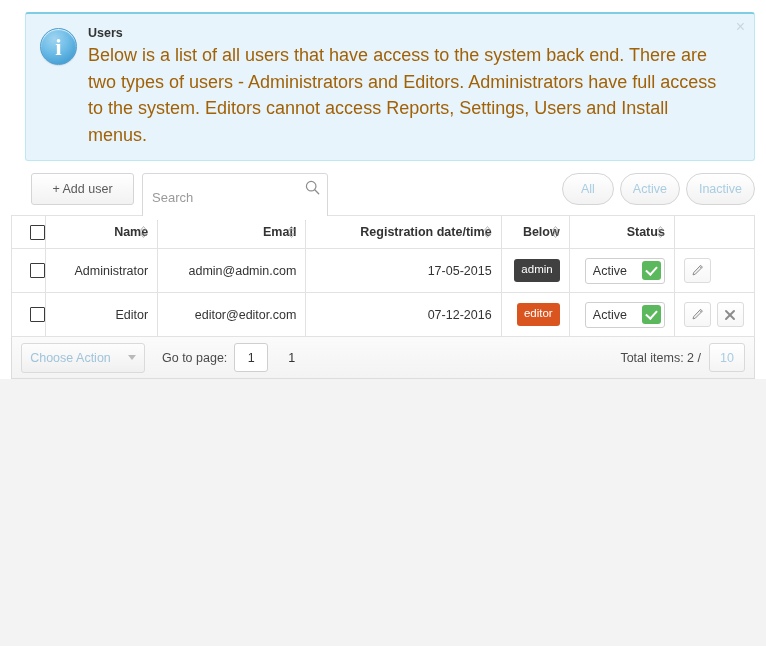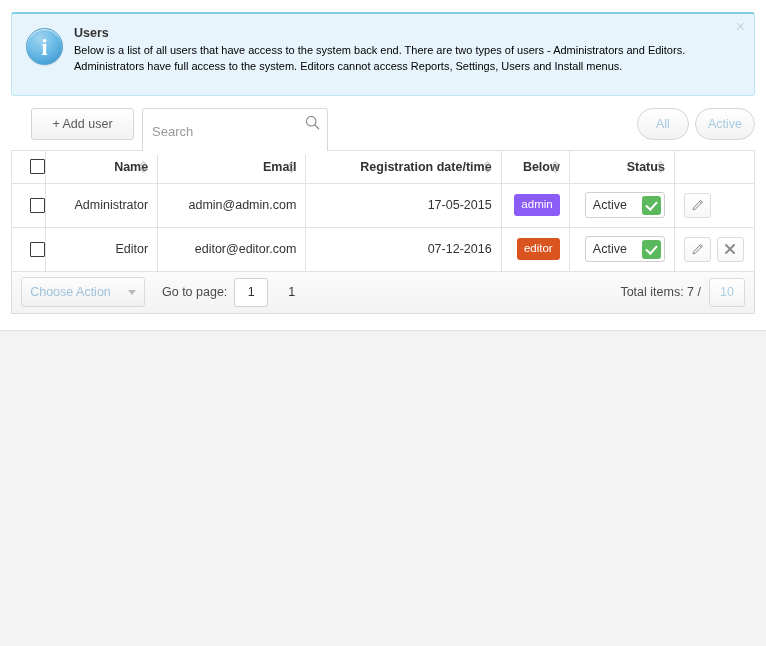--- a/index.html
+++ b/index.html
@@ -26,22 +26,23 @@
     background: #ffffff;
   }
 
   
   .alert {
     position: relative;
     background: #e8f4fb;
     border: 1px solid #bce8f1;
     border-top: 2px solid #7fcde4;
     border-radius: 3px;
-    padding: 11px 34px 20px 62px;
+    padding: 11px 34px 12px 62px;
     min-height: 72px;
+    margin-left: 14px;
   }
   .alert-icon {
     position: absolute;
     left: 14px; top: 14px;
     width: 37px; height: 37px;
     border-radius: 50%;
     background: radial-gradient(circle at 38% 28%, #9fd4f0 0%, #6fbde8 42%, #4aa3d6 75%, #3f93c6 100%);
     box-shadow: inset 0 1px 1px rgba(255,255,255,.85), 0 1px 1px rgba(0,0,0,.10);
     border: 1px solid #4e9fd0;
   }
@@ -58,22 +59,22 @@
     line-height: 1;
   }
   .alert-title {
     font-size: 12.5px;
     font-weight: bold;
     color: #333333;
     line-height: 1.3;
     margin-bottom: 1px;
   }
   .alert-body {
-    font-size: 11px;
-    color: #000000;
+    font-size: 18px;
+    color: #a16207;
     line-height: 1.47;
     max-width: 660px;
   }
   .alert-close {
     position: absolute;
     right: 9px; top: 5px;
     font-size: 16px;
     color: #aebfc9;
     opacity: .55;
     cursor: pointer;
@@ -190,21 +191,21 @@
 
   .badge {
     display: inline-block;
     color: #ffffff;
     font-size: 11.5px;
     line-height: 1;
     padding: 5px 7px 6px 7px;
     border-radius: 3px;
     font-family: "Liberation Sans", sans-serif;
   }
-  .badge-admin  { background: #8b5cf6; }
+  .badge-admin  { background: #404040; }
   .badge-editor { background: #d9541e; }
 
   .status-box {
     display: inline-flex;
     align-items: center;
     justify-content: space-between;
     width: 80px; height: 26px;
     border: 1px solid #cfcfcf;
     border-radius: 3px;
     background: #ffffff;
@@ -355,20 +356,21 @@
           <circle cx="6.6" cy="6.6" r="5.1" fill="none" stroke="#8d8d8d" stroke-width="1.3"></circle>
           <line x1="10.4" y1="10.4" x2="14.6" y2="14.6" stroke="#8d8d8d" stroke-width="1.4" stroke-linecap="round"></line>
         </svg>
       </div>
 
       <div class="spacer"></div>
 
       <div class="filters">
         <button class="btn btn-filter">All</button>
         <button class="btn btn-filter">Active</button>
+        <button class="btn btn-filter">Inactive</button>
       </div>
     </div>
 
     <div class="table-wrap">
       <table class="data">
         <colgroup>
           <col class="col-check">
             <col class="col-name">
             <col class="col-email">
           <col class="col-date">
@@ -488,19 +490,19 @@
 
       <div class="tfoot">
         <div class="btn-action">
           <span>Choose Action</span>
           <span class="caret"></span>
         </div>
         <span class="goto-label">Go to page:</span>
         <input class="goto-input" type="text" value="1" style="">
         <span class="page-num">1</span>
         <div class="spacer"></div>
-        <span class="total-label">Total items: 7 /</span>
+        <span class="total-label">Total items: 2 /</span>
         <span class="perpage">10</span>
       </div>
     </div>
 
   </div>
 </div>
 
 </body></html>

